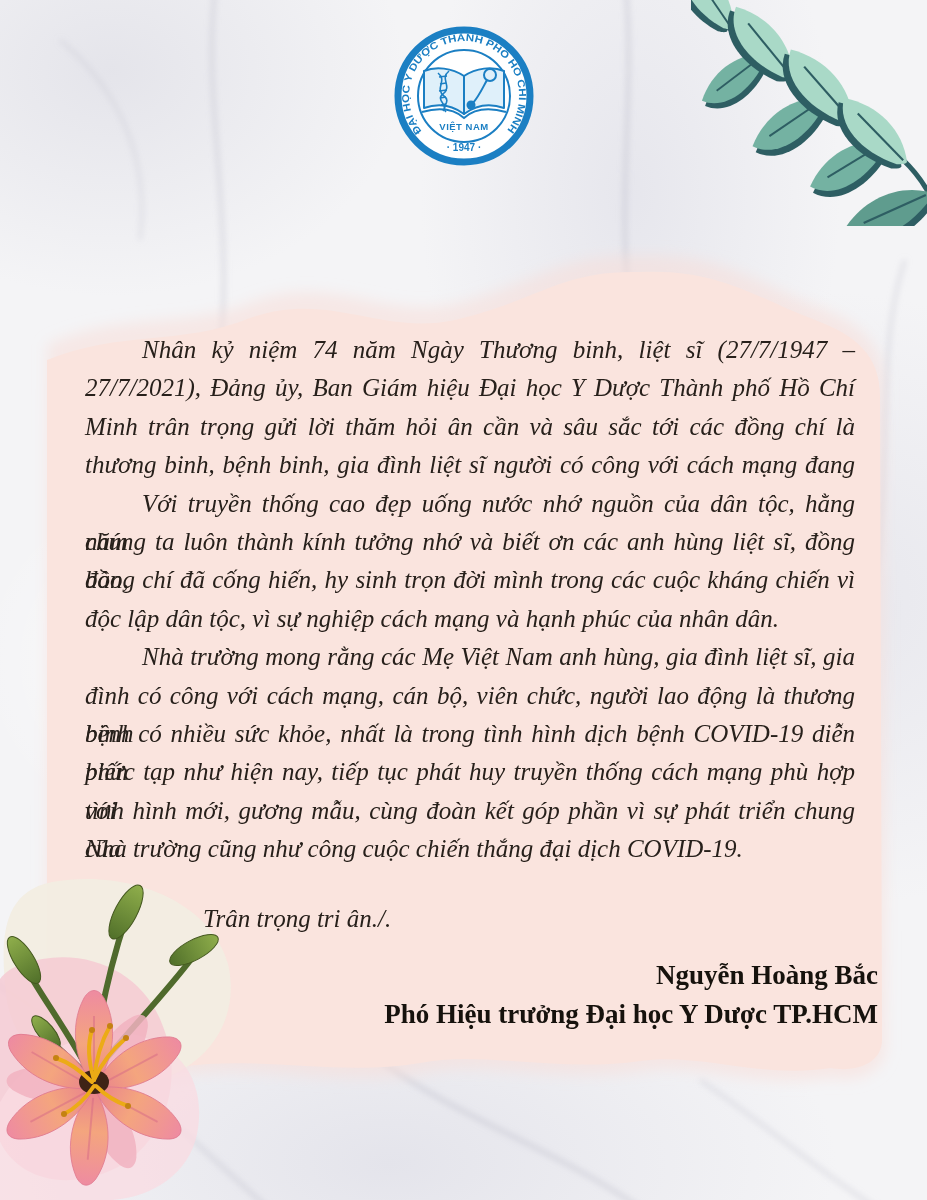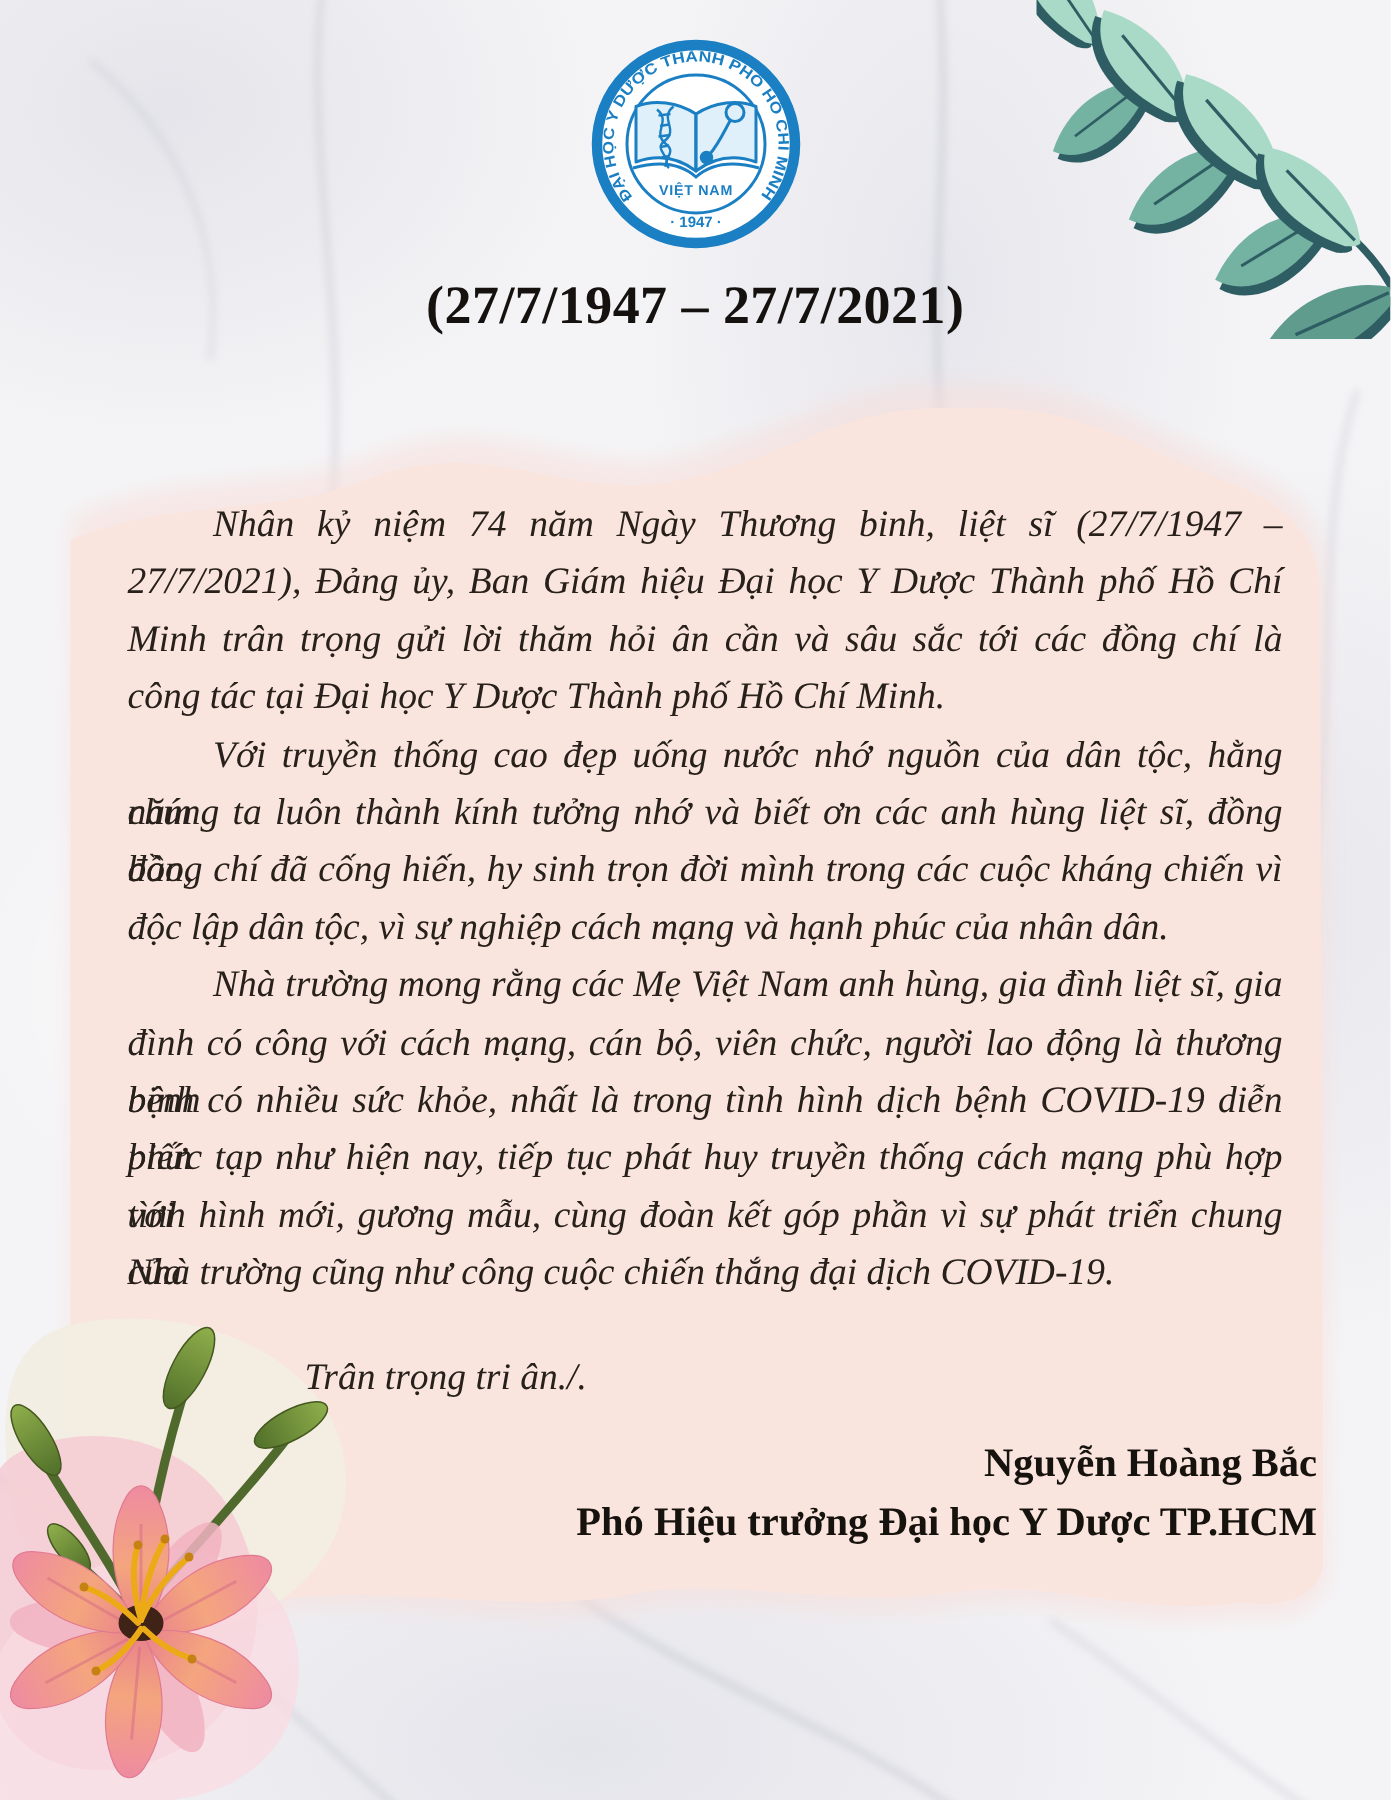--- a/index.html
+++ b/index.html
@@ -147,21 +147,20 @@
     <g>
       <circle cx="98" cy="51" r="6" fill="none" stroke="#1b7fc3" stroke-width="2"></circle>
       <path d="M95,56 C90,65 87,72 81,79" fill="none" stroke="#1b7fc3" stroke-width="2"></path>
       <circle cx="79" cy="81" r="4.5" fill="#1b7fc3"></circle>
     </g>
     <text x="72" y="106" text-anchor="middle" font-family="Liberation Sans, DejaVu Sans, sans-serif" font-size="9.5" font-weight="bold" letter-spacing=".5" fill="#1b7fc3">VIỆT NAM</text>
     <text x="72" y="127" text-anchor="middle" font-family="Liberation Sans, DejaVu Sans, sans-serif" font-size="10" font-weight="bold" fill="#1b7fc3">·  1947  ·</text>
   </svg>
 
   <div class="title">
-    <div>(27/7/1947 – 27/7/2021)</div>
   </div>
 
   <svg class="flower-svg" width="300" height="330" viewBox="0 0 300 330">
     <defs>
       <path id="petal" d="M0,0 C-18,-24 -26,-60 -10,-90 C-4,-100 4,-100 10,-90 C26,-60 18,-24 0,0 Z"></path>
       <linearGradient id="petgrad" x1="0" y1="1" x2="0" y2="0">
         <stop offset="0" stop-color="#e8808e"></stop>
           <stop offset=".45" stop-color="#f4a57e"></stop>
           <stop offset="1" stop-color="#ee8ba1"></stop>
       </linearGradient>
@@ -224,21 +223,21 @@
           <circle cx="-30" cy="26" r="3"></circle>
           <circle cx="34" cy="18" r="3"></circle>
       </g>
     </g>
   </svg>
 
   <div class="body-text">
     <div class="bl first">Nhân kỷ niệm 74 năm Ngày Thương binh, liệt sĩ (27/7/1947 –</div>
     <div class="bl">27/7/2021), Đảng ủy, Ban Giám hiệu Đại học Y Dược Thành phố Hồ Chí</div>
     <div class="bl">Minh trân trọng gửi lời thăm hỏi ân cần và sâu sắc tới các đồng chí là</div>
-    <div class="bl end">công tác tại Đại học Y Dược Thành phố Hồ Chí Minh.</div>
+    <div class="bl">thương binh, bệnh binh, gia đình liệt sĩ người có công với cách mạng đang</div>
 
     <div class="bl first">Với truyền thống cao đẹp uống nước nhớ nguồn của dân tộc, hằng năm</div>
     <div class="bl">chúng ta luôn thành kính tưởng nhớ và biết ơn các anh hùng liệt sĩ, đồng bào,</div>
     <div class="bl">đồng chí đã cống hiến, hy sinh trọn đời mình trong các cuộc kháng chiến vì</div>
     <div class="bl end">độc lập dân tộc, vì sự nghiệp cách mạng và hạnh phúc của nhân dân.</div>
 
     <div class="bl first">Nhà trường mong rằng các Mẹ Việt Nam anh hùng, gia đình liệt sĩ, gia</div>
     <div class="bl">đình có công với cách mạng, cán bộ, viên chức, người lao động là thương bệnh</div>
     <div class="bl">binh có nhiều sức khỏe, nhất là trong tình hình dịch bệnh COVID-19 diễn biến</div>
     <div class="bl">phức tạp như hiện nay, tiếp tục phát huy truyền thống cách mạng phù hợp với</div>

